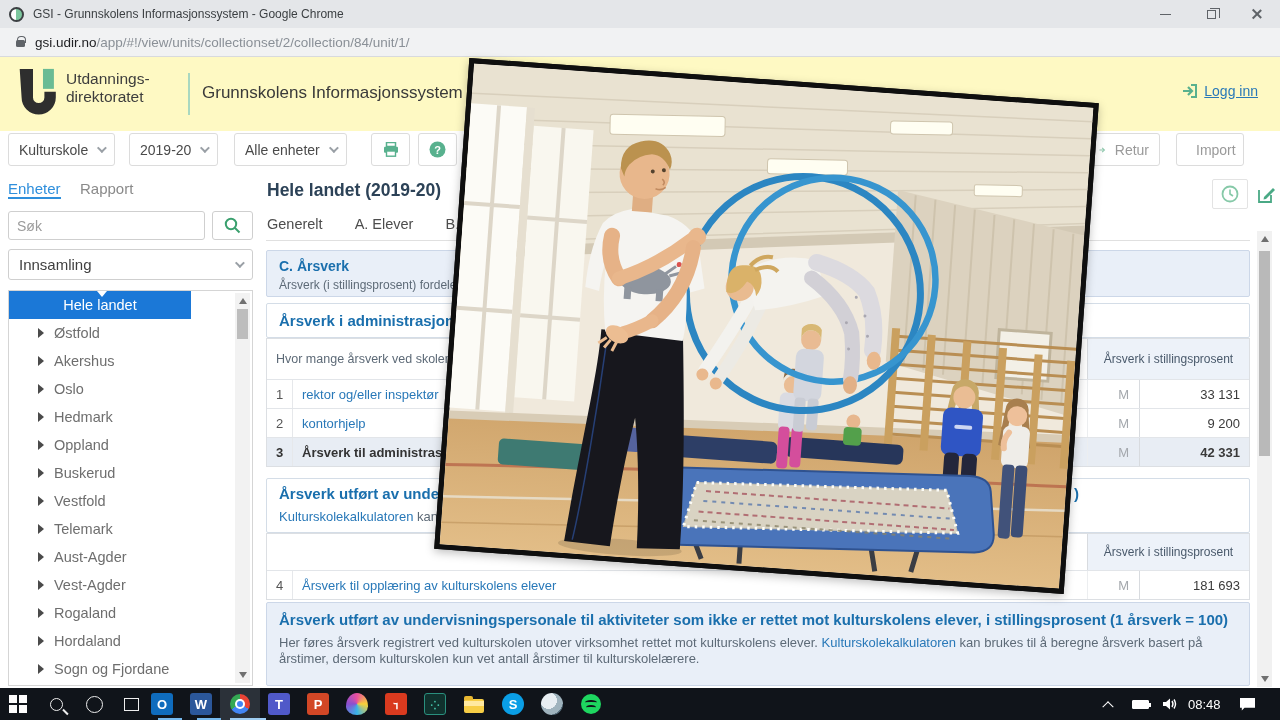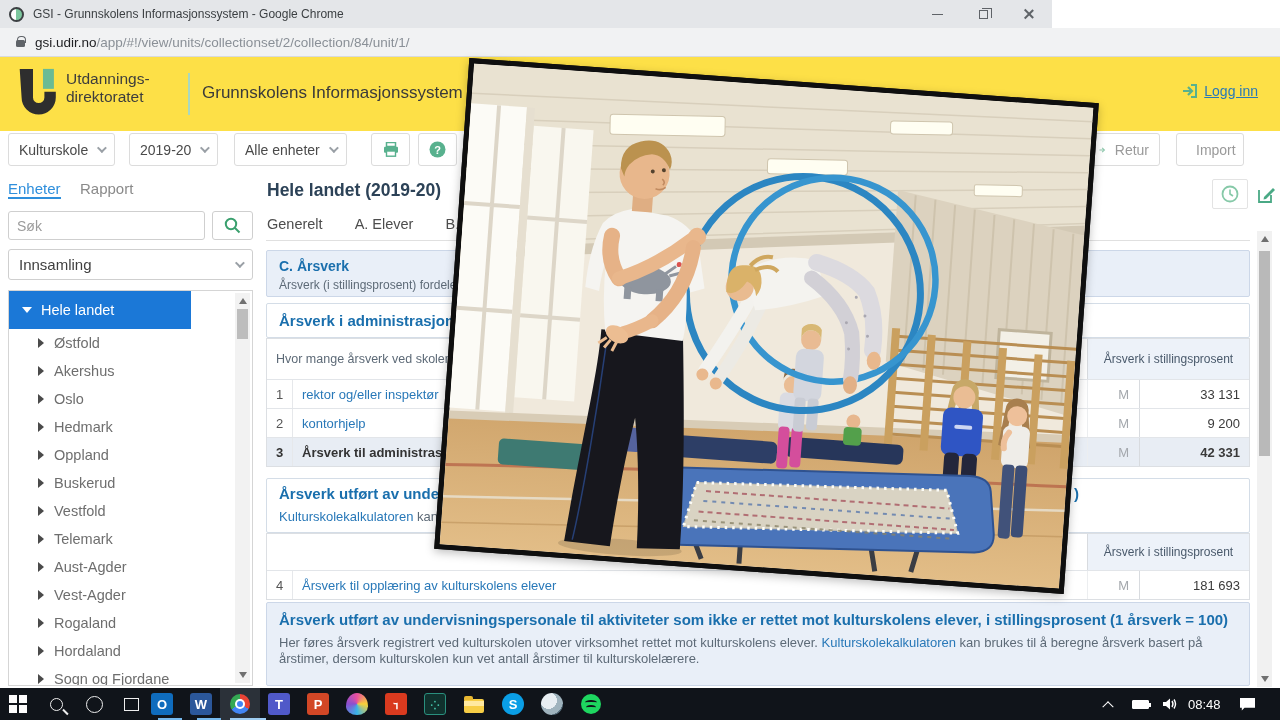--- a/index.html
+++ b/index.html
@@ -1,38 +1,38 @@
 <!DOCTYPE html>
 <html><head>
 <meta charset="utf-8">
 <style>
   * { margin:0; padding:0; box-sizing:border-box; }
   html,body { width:1280px; height:720px; overflow:hidden; }
   body { font-family:"Liberation Sans", sans-serif; background:#fff; position:relative; color:#333; }
 
   
-  .titlebar { position:absolute; left:0; top:0; width:1052px; height:28px; background:#e4e6e9; display:flex; align-items:center; }
+  .titlebar { position:absolute; left:0; top:0; width:1280px; height:28px; background:#e4e6e9; display:flex; align-items:center; }
   .favicon { width:15px; height:15px; border-radius:50%; margin:0 9px 0 9px; background:linear-gradient(90deg,#ffffff 50%,#7cc79e 50%); border:2px solid #3c4043; }
   .wtitle { font-size:12px; color:#3c4043; }
   .wcontrols { margin-left:auto; display:flex; height:100%; }
   .wbtn { width:46px; height:100%; display:flex; align-items:center; justify-content:center; }
   .glyph-min { width:11px; height:1px; background:#5f6368; }
   .glyph-max { width:9px; height:9px; border:1px solid #5f6368; position:relative; background:#e4e6e9; }
   .glyph-max:before { content:""; position:absolute; left:2px; top:-3px; width:9px; height:9px; border:1px solid #5f6368; border-left:none; border-bottom:none; }
   .glyph-close { position:relative; width:12px; height:12px; }
   .glyph-close:before,.glyph-close:after { content:""; position:absolute; left:5px; top:0; width:1.5px; height:12px; background:#5f6368; }
   .glyph-close:before { transform:rotate(45deg); } .glyph-close:after { transform:rotate(-45deg); }
 
   .urlbar { position:absolute; left:0; top:28px; width:1280px; height:29px; background:#f1f2f3; border-bottom:1px solid #d8dadd; display:flex; align-items:center; padding-left:14px; font-size:13.5px; }
   .lock { width:9px; height:7px; background:#5f6368; border-radius:1.5px; position:relative; margin:3px 10px 0 2px; }
   .lock:before { content:""; position:absolute; left:1.2px; top:-4px; width:6.5px; height:6px; border:1.5px solid #5f6368; border-bottom:none; border-radius:4px 4px 0 0; }
   .url-domain { color:#202124; } .url-path { color:#8a9097; }
 
   
-  .appheader { position:absolute; left:0; top:57px; width:1280px; height:74px; background:#fde047; }
+  .appheader { position:absolute; left:0; top:57px; width:1280px; height:74px; background:#fef9c3; }
   .logo-mark { position:absolute; left:14px; top:10px; }
   .logo-text { position:absolute; left:66px; top:13px; font-size:15.5px; line-height:18px; color:#3d3d3d; }
   .logo-sep { position:absolute; left:188px; top:16px; width:2px; height:42px; background:#a9d8c0; }
   .app-title { position:absolute; left:202px; top:26px; font-size:17px; color:#3a3a3a; }
   .login { position:absolute; right:22px; top:26px; display:flex; align-items:center; gap:6px; }
   .login a { color:#2878b8; text-decoration:underline; font-size:14px; }
 
   
   .toolbar { position:absolute; left:0; top:131px; width:1280px; height:40px; background:#fff; }
   .tbtn { position:absolute; top:2px; height:33px; background:#fff; border:1px solid #dcdcdc; border-radius:3px; display:flex; align-items:center; padding:0 10px; font-size:14px; color:#4a4a4a; gap:9px; }
@@ -43,21 +43,21 @@
   .side-tabs { position:absolute; left:0; top:176px; width:258px; height:30px; font-size:15px; }
   .side-tab-a { position:absolute; left:8px; top:4px; color:#2f8fdc; border-bottom:2px solid #2f8fdc; }
   .side-tab-b { position:absolute; left:80px; top:4px; color:#8a8a8a; }
   .search-row { position:absolute; left:8px; top:211px; }
   .search-input { width:197px; height:29px; border:1px solid #cfcfcf; border-radius:3px; padding:0 8px; font-size:14px; color:#444; font-family:"Liberation Sans",sans-serif; }
   .search-input::placeholder { color:#9b9b9b; }
   .search-btn { position:absolute; left:204px; top:0; width:41px; height:29px; border:1px solid #cfcfcf; border-radius:3px; background:#fff; display:flex; align-items:center; justify-content:center; }
   .selectbox { position:absolute; left:8px; top:249px; width:245px; height:31px; border:1px solid #cfcfcf; border-radius:3px; background:#fff; display:flex; align-items:center; padding:0 10px; font-size:15px; color:#3f3f3f; }
   .selectbox .chev { margin-left:auto; }
   .tree { position:absolute; left:8px; top:290px; width:245px; height:396px; border:1px solid #d5d5d5; background:#fff; overflow:hidden; }
-  .tree-root { position:relative; height:38px; background:#1b78d7; color:#fff; display:flex; align-items:center; font-size:14.5px; width:182px; }
+  .tree-root { position:relative; height:28px; background:#1b78d7; color:#fff; display:flex; align-items:center; font-size:14.5px; width:182px;flex-direction:column; }
   .tri-down { width:0; height:0; border-left:5px solid transparent; border-right:5px solid transparent; border-top:6px solid #fff; margin:0 9px 0 13px; }
   .tree-item { height:28px; display:flex; align-items:center; font-size:14.5px; color:#6e6e6e; }
   .tri-right { width:0; height:0; border-top:5px solid transparent; border-bottom:5px solid transparent; border-left:6px solid #4a4a4a; margin:0 10px 0 29px; }
   .tree-scroll { position:absolute; right:2px; top:2px; bottom:2px; width:15px; background:#f2f2f2; }
   .sb-arrow-up { position:absolute; top:5px; left:3.5px; width:0; height:0; border-left:4px solid transparent; border-right:4px solid transparent; border-bottom:6px solid #707070; }
   .sb-arrow-dn { position:absolute; bottom:5px; left:3.5px; width:0; height:0; border-left:4px solid transparent; border-right:4px solid transparent; border-top:6px solid #707070; }
   .tree-thumb { position:absolute; top:16px; left:2px; width:11px; height:30px; background:#bdbdbd; }
 
   
   .main-title { position:absolute; left:267px; top:180px; font-size:17.5px; font-weight:bold; color:#2c4257; }

